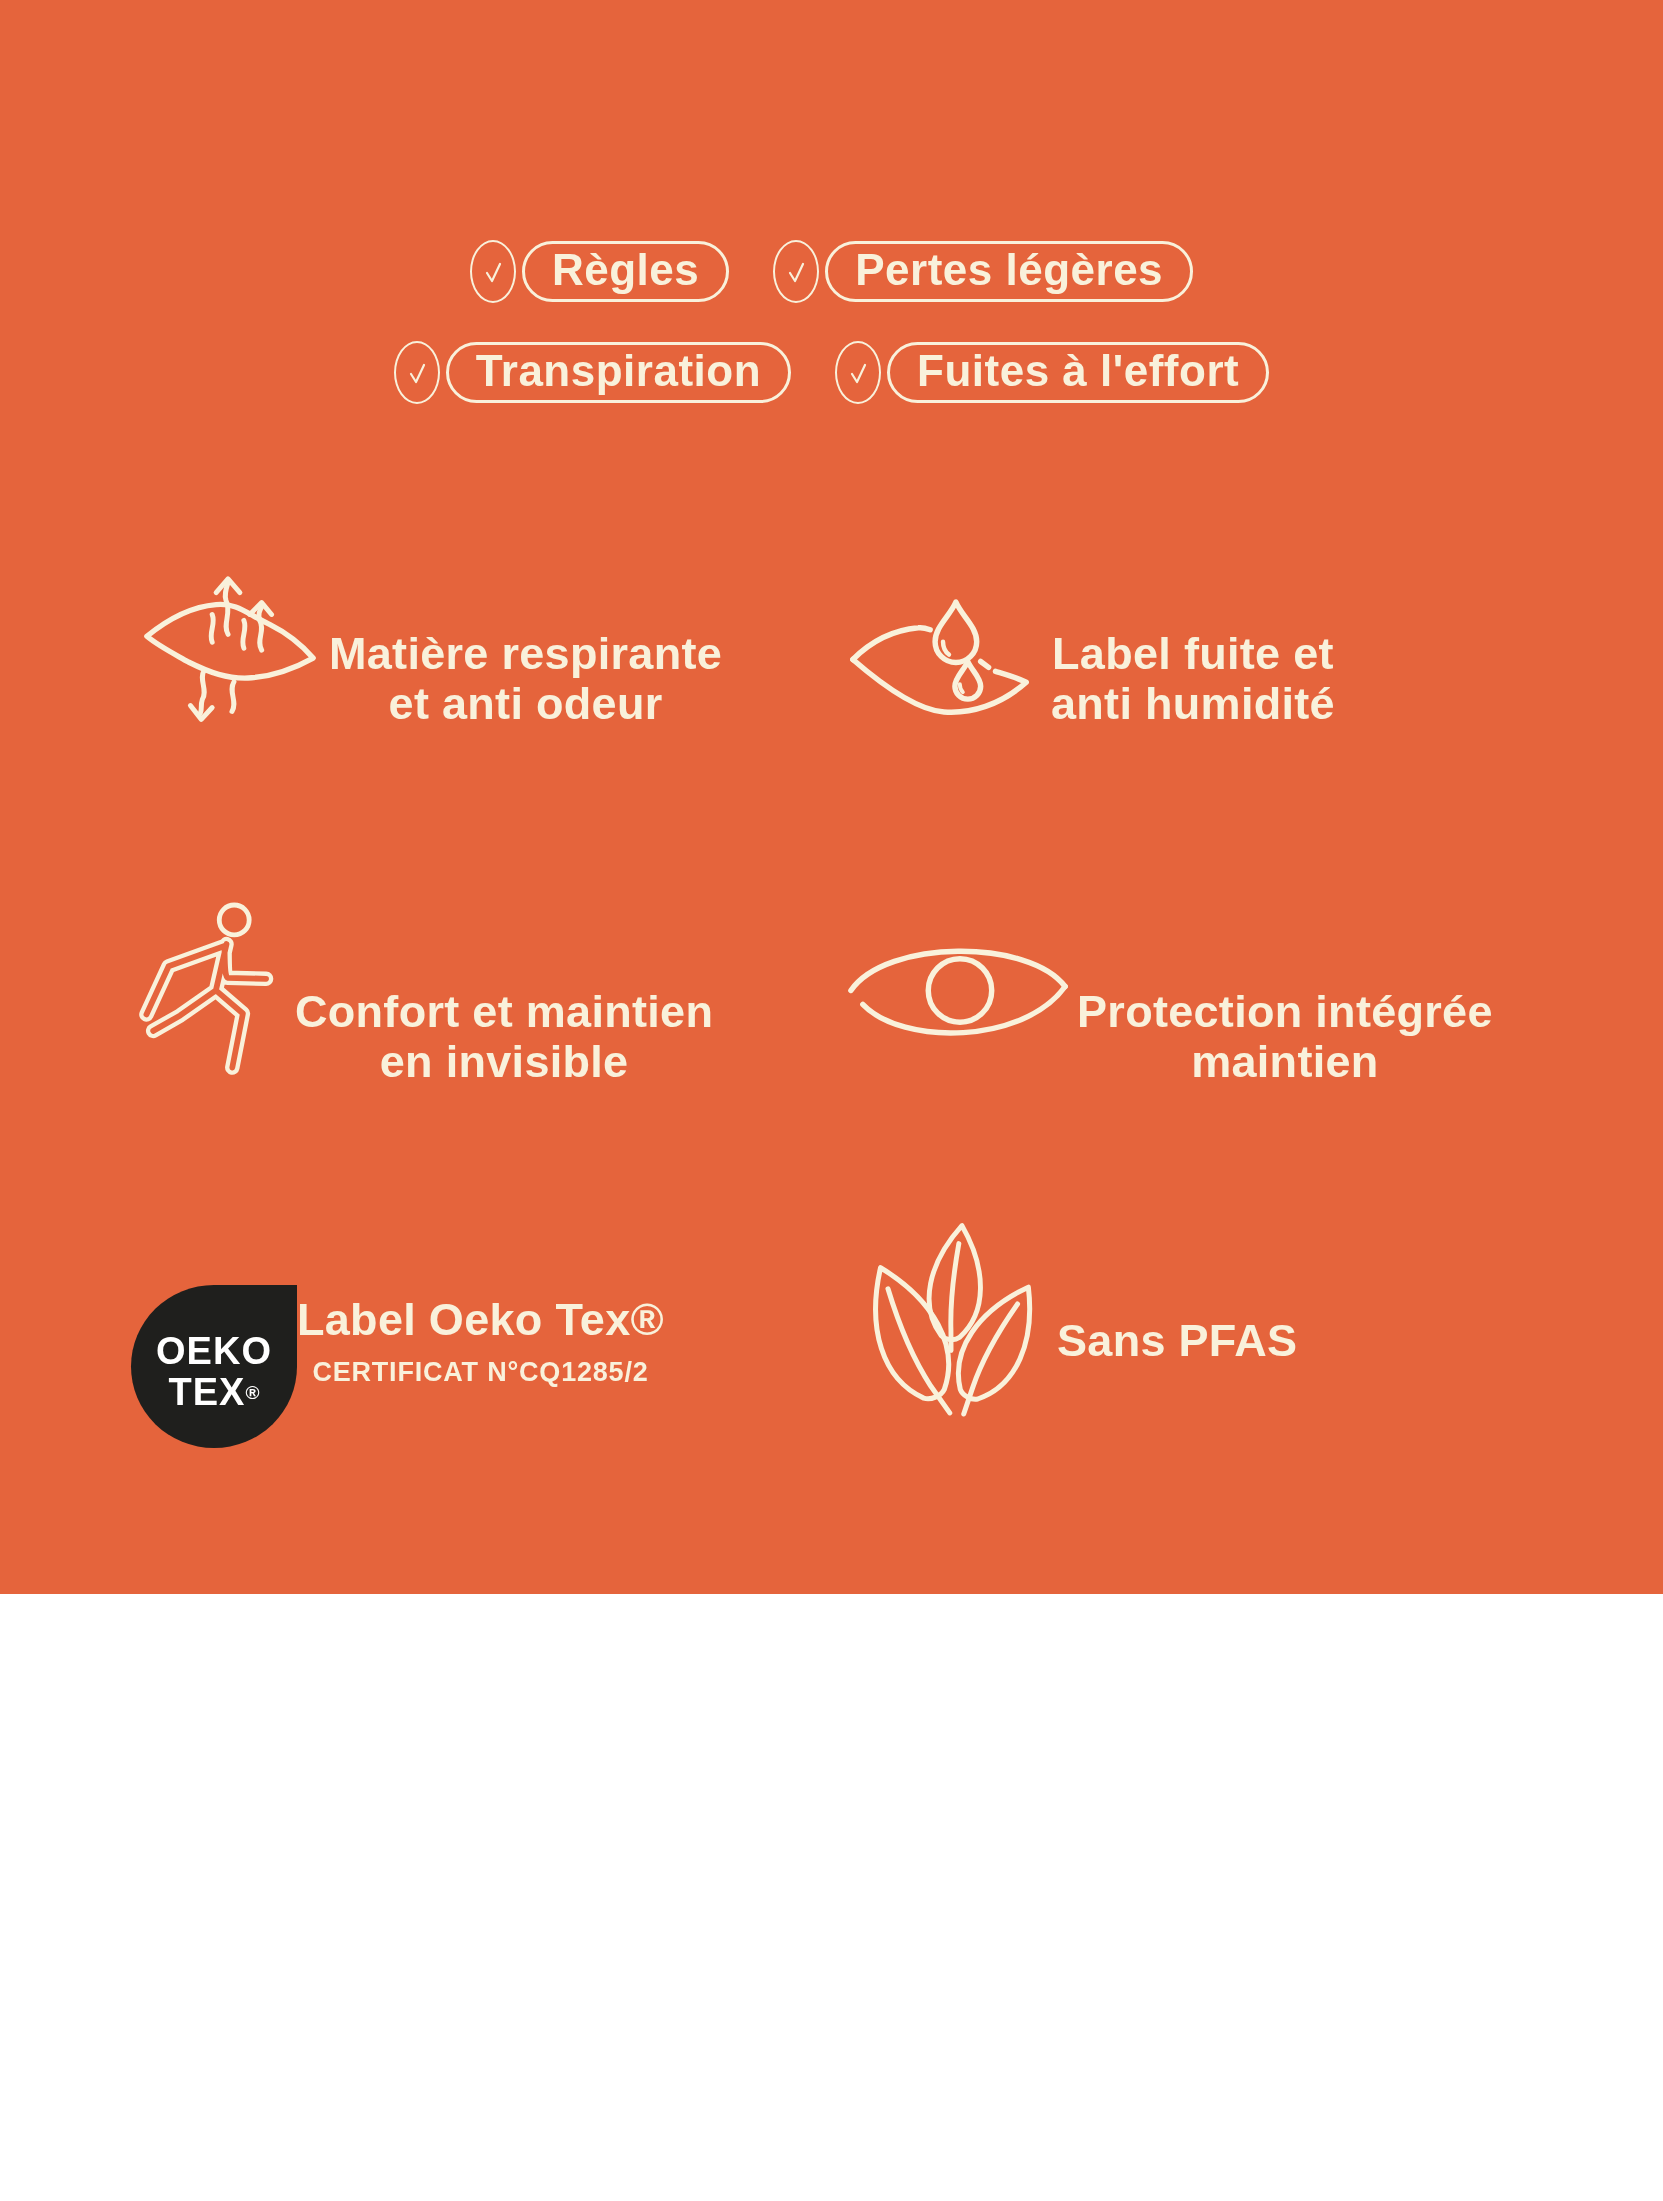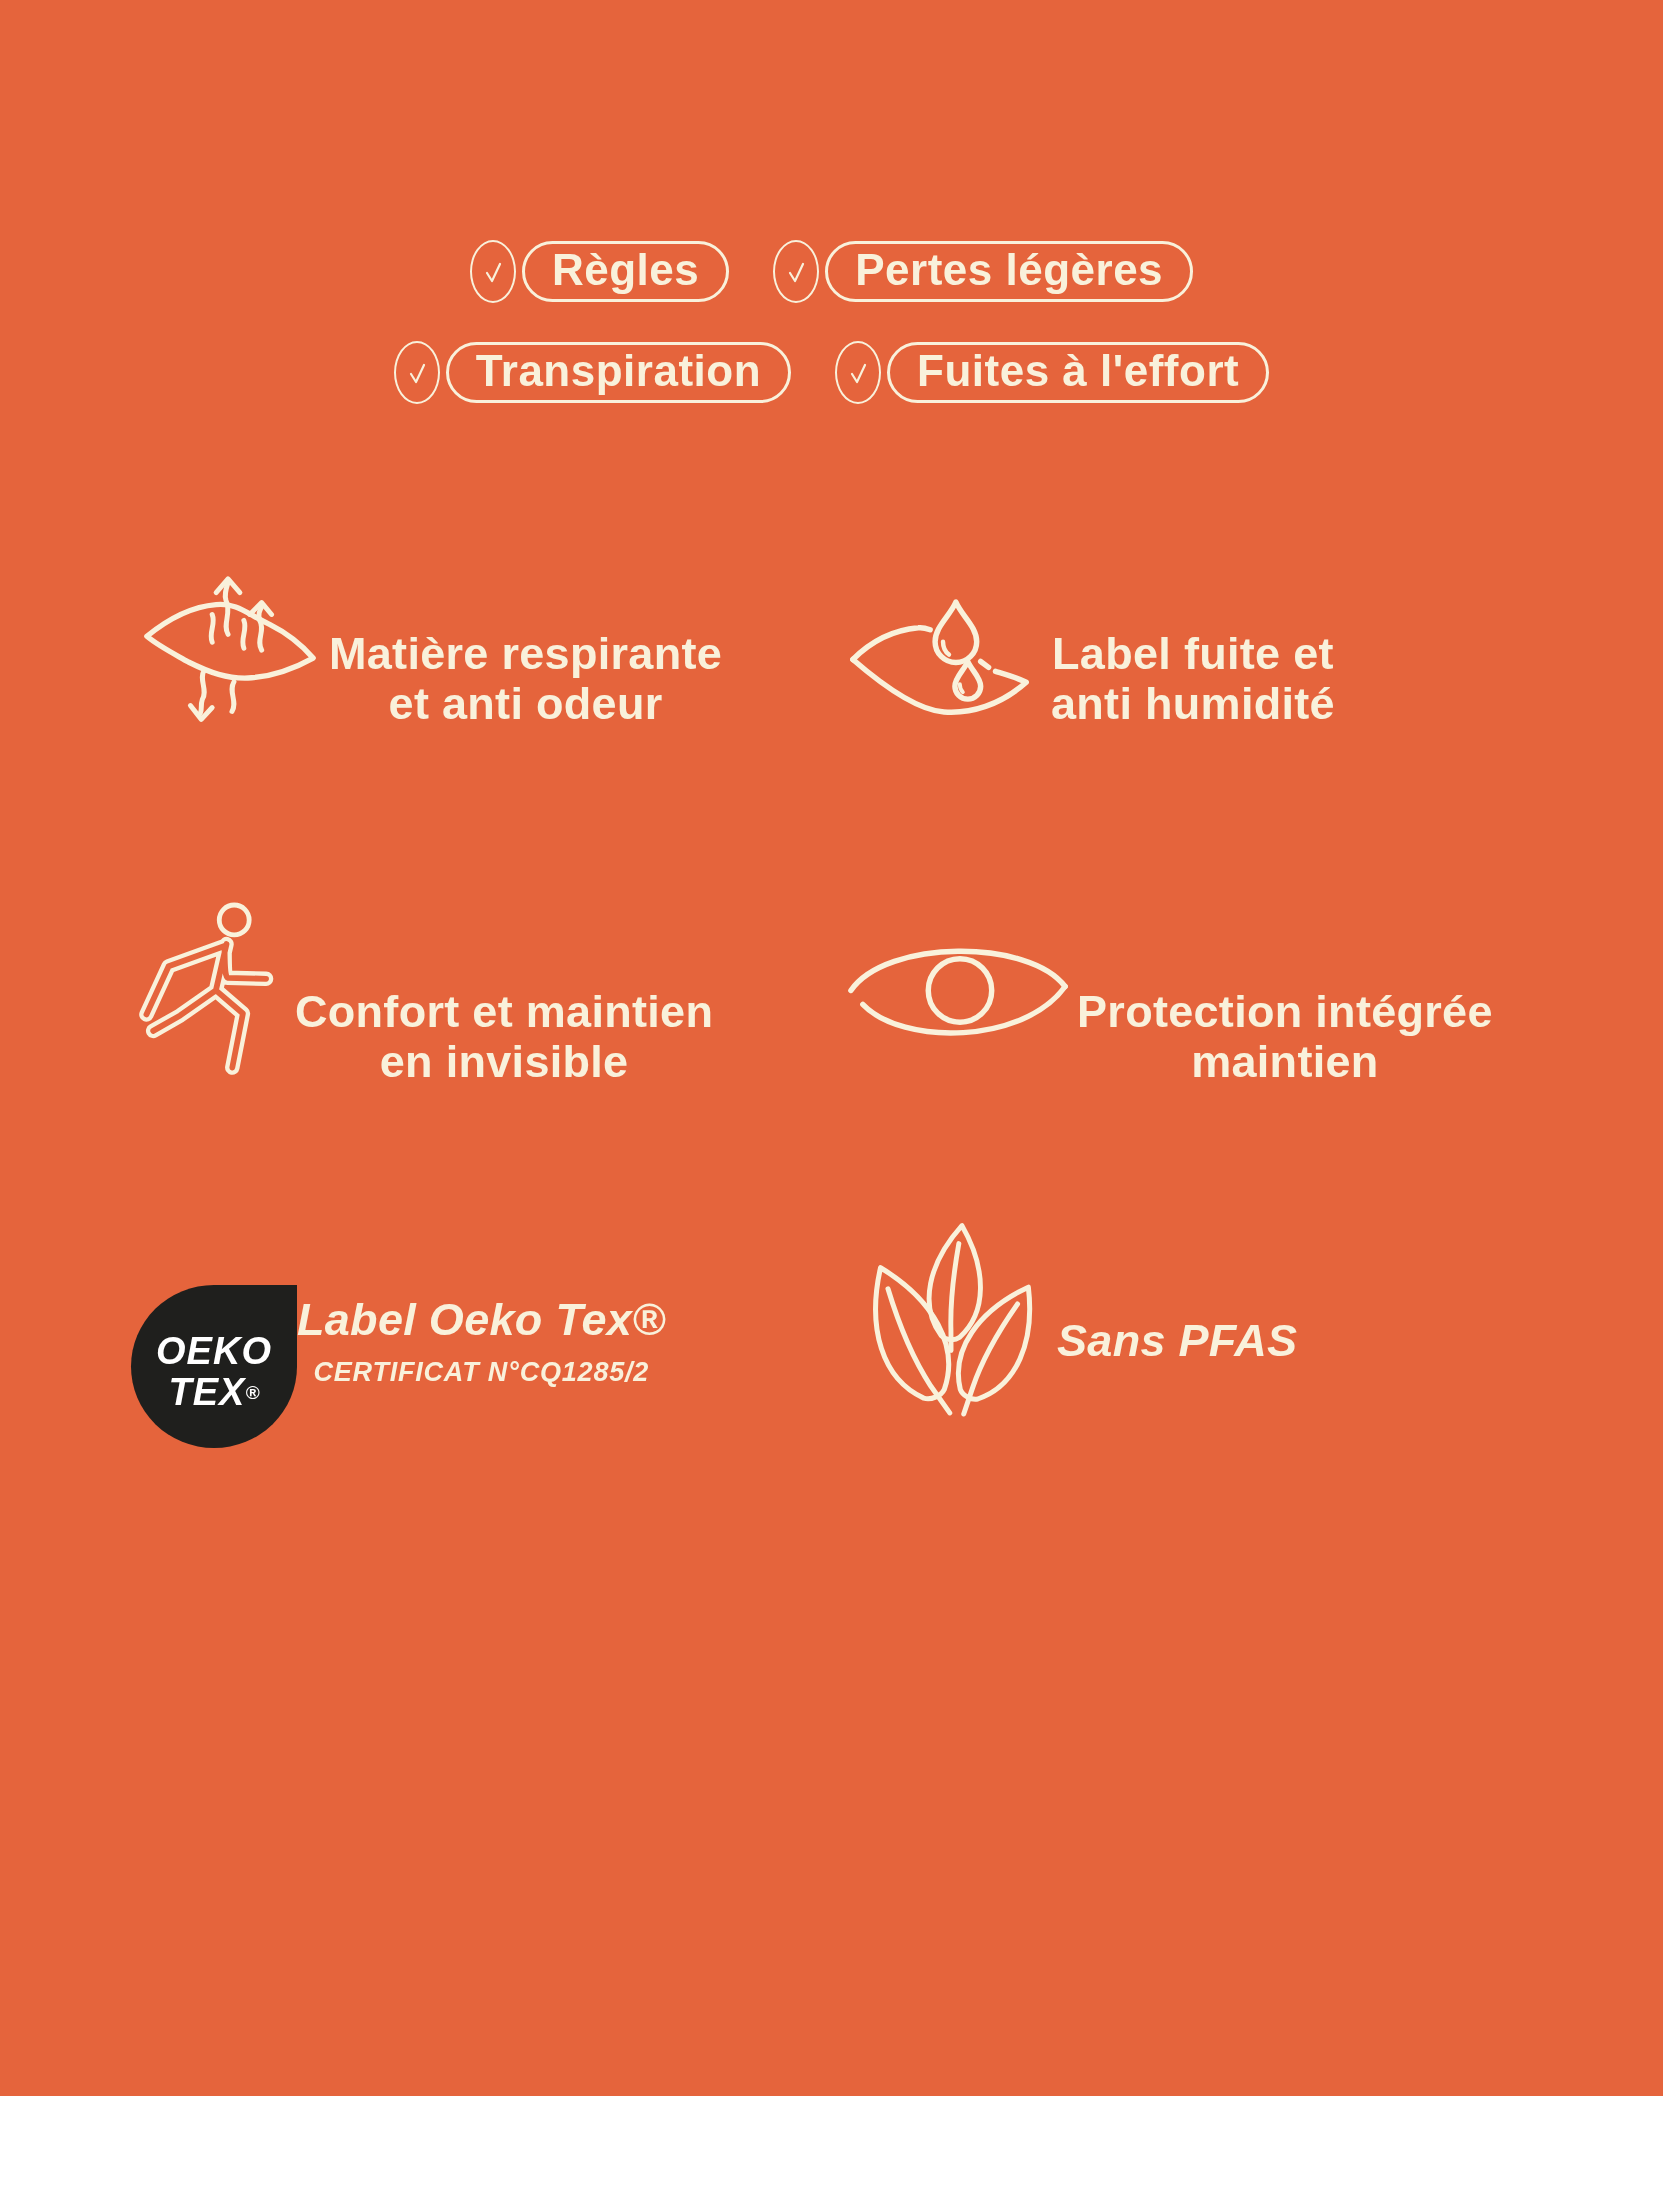--- a/index.html
+++ b/index.html
@@ -6,21 +6,21 @@
     --bg:#E5643C;
     --fg:#F9F1DB;
     --badge-bg:#1F1F1D;
     --badge-fg:#FFFFFF;
   }
   *{box-sizing:border-box;}
   html,body{margin:0;padding:0;}
   .page{
     position:relative;
     width:1663px;
-    height:2096px;
+    height:1594px;
     background:var(--bg);
     color:var(--fg);
     font-family:"Liberation Sans","DejaVu Sans",sans-serif;
     font-weight:600;
     overflow:hidden;
   }
   
   .tags{padding-top:240px;}
   .tag-row{display:flex;justify-content:center;align-items:center;gap:44px;}
   .tag-row + .tag-row{margin-top:38px;}
@@ -55,21 +55,21 @@
     margin-top:36px;
     text-align:center;
     font-size:45px;
     line-height:50px;
     letter-spacing:0.3px;
     white-space:nowrap;
   }
   .row-a{margin-top:160px;}
   .row-b{margin-top:129px;}
   .row-b .caption{margin-top:101px;}
-  .cert-row{margin-top:113px;font-style:italic;}
+  .cert-row{margin-top:113px;}
   .cert-row .icon-box{height:248px;align-items:flex-end;}
   .cert-row .caption{margin-top:34px;}
   .cert-sub{
     font-size:27px;
     letter-spacing:0.8px;
     line-height:32px;
     margin-top:11px;
     text-align:center;
     white-space:nowrap;
   }

